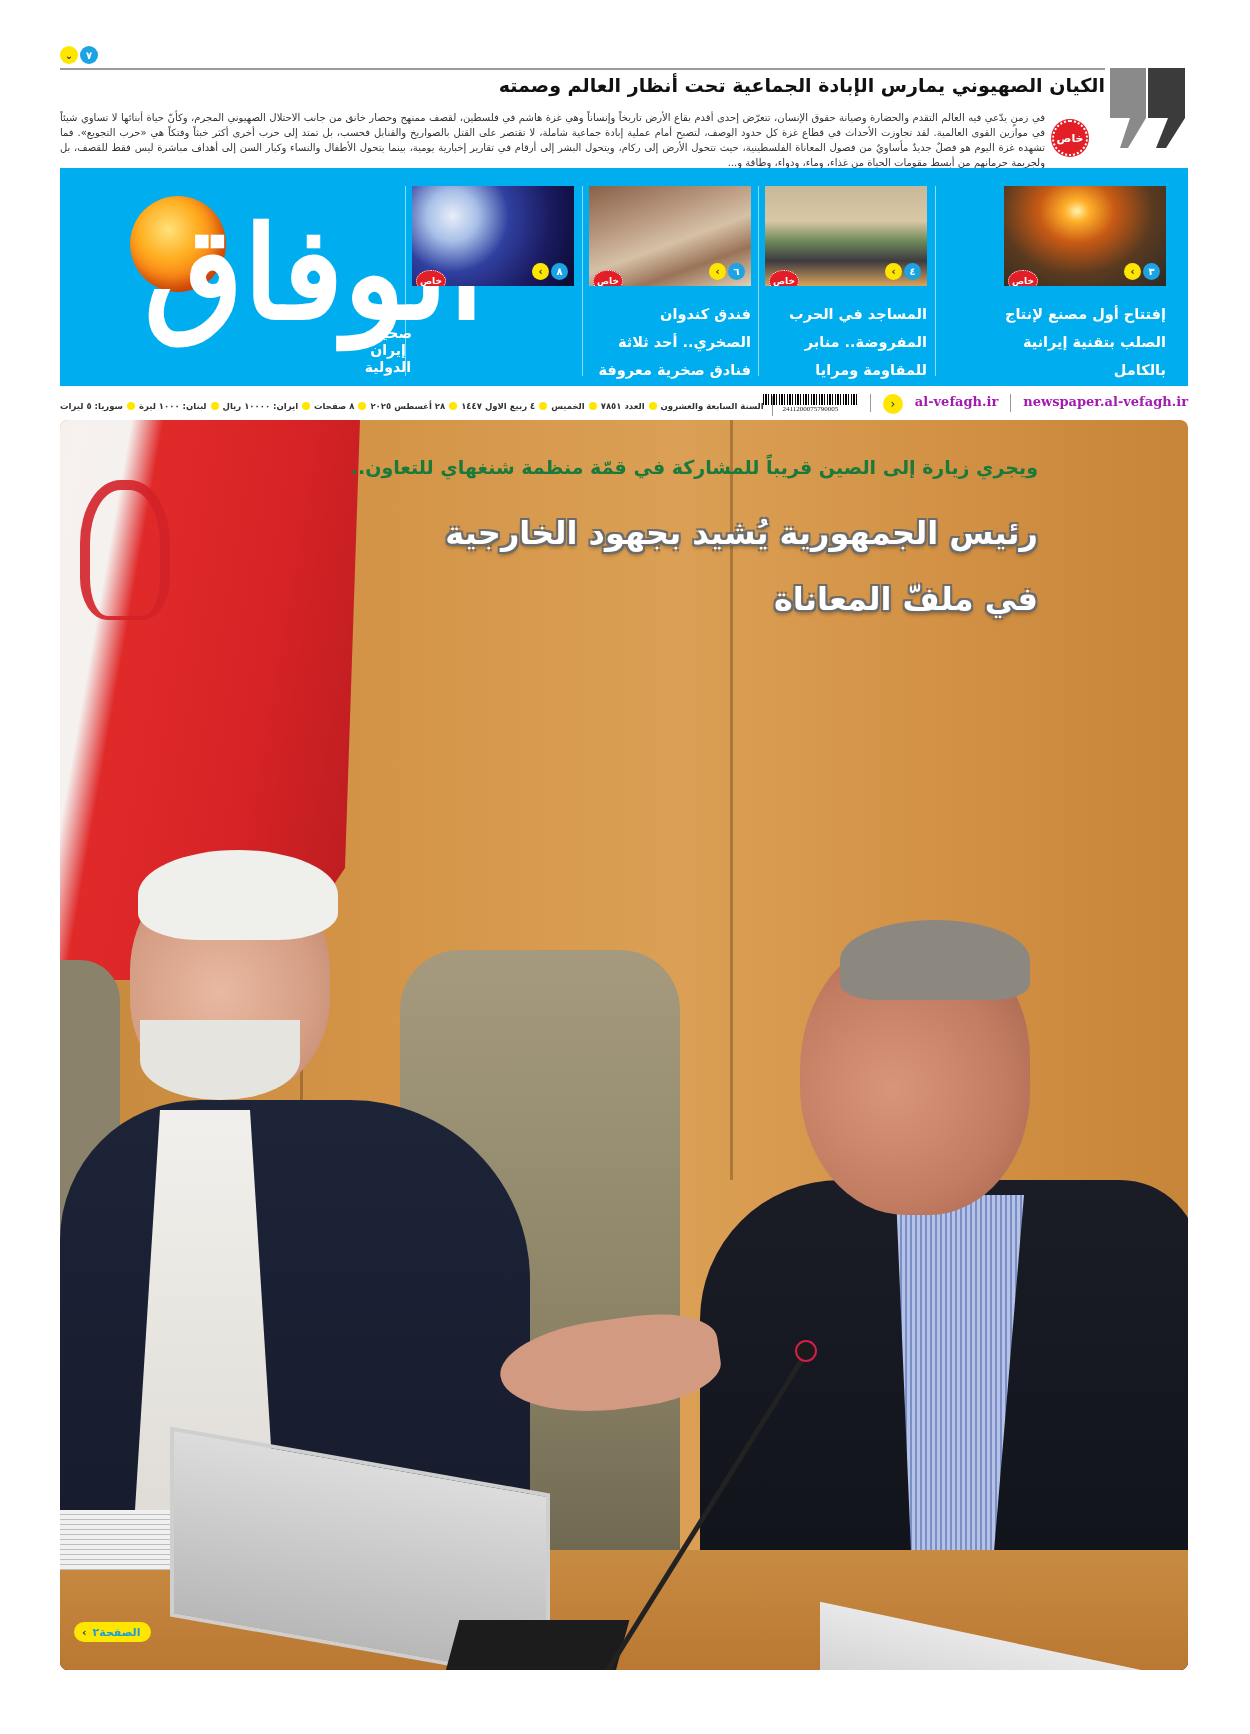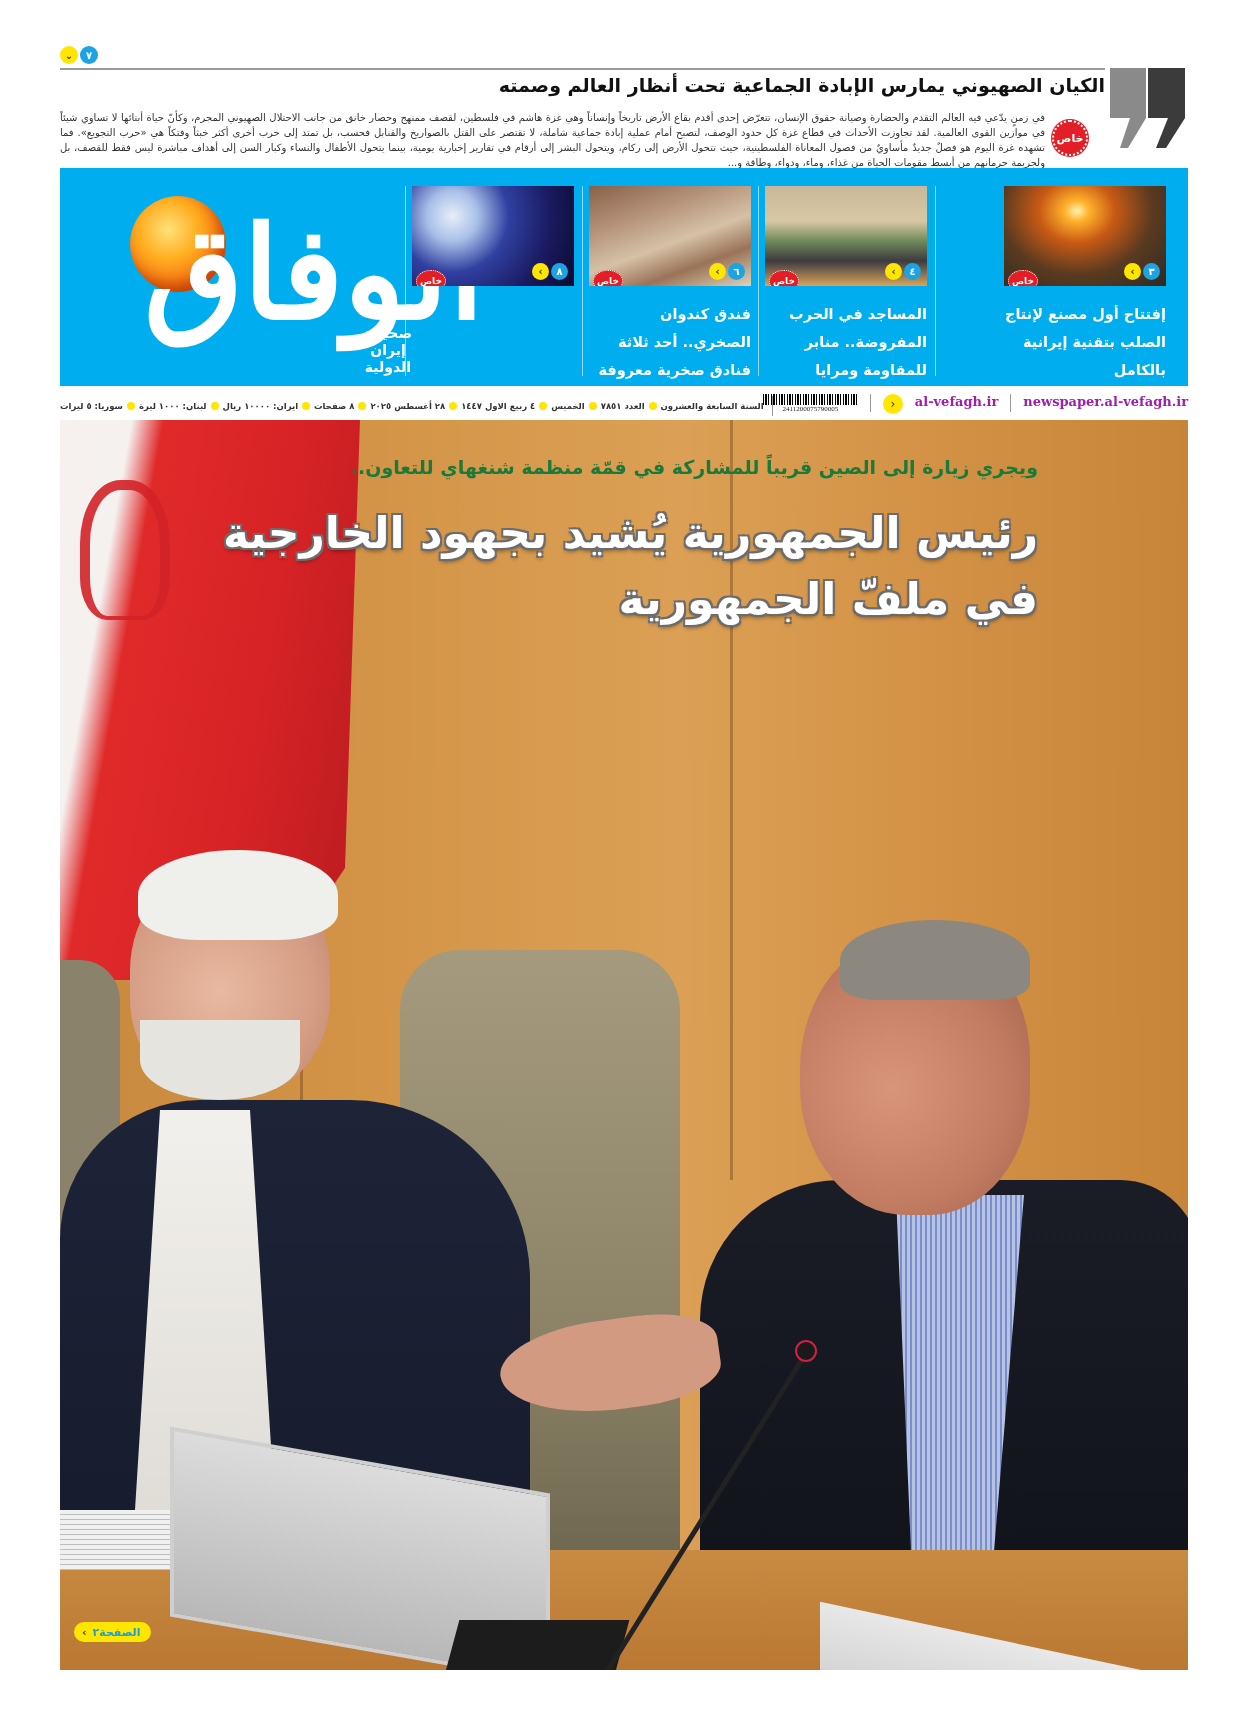--- a/index.html
+++ b/index.html
@@ -47,21 +47,21 @@
   .vsep { width: 1px; height: 18px; background: #999; }
   .arrow-circ { width: 20px; height: 20px; border-radius: 50%; background: #ffe600; display: flex; align-items: center; justify-content: center; font-size: 12px; color: #333; }
   .barcode { display: flex; flex-direction: column; align-items: center; }
   .bars { width: 95px; height: 11px; background: repeating-linear-gradient(90deg, #000 0 1px, #fff 1px 2px, #000 2px 4px, #fff 4px 5px, #000 5px 6px, #fff 6px 8px); }
   .barnum { font-size: 7px; font-family: "Liberation Serif", serif; color: #222; }
   .info-left { position: absolute; left: 0; top: 2px; height: 20px; border-right: 1px solid #999; padding-right: 8px; display: flex; align-items: center; gap: 4px; direction: rtl; font-size: 8.5px; color: #333; font-weight: bold; white-space: nowrap; }
   .info-left .ydot { width: 8px; height: 8px; border-radius: 50%; background: #ffe600; display: inline-block; }
 
   
   .hero { position: absolute; left: 60px; top: 420px; width: 1128px; height: 1250px; overflow: hidden;
-          background: linear-gradient(90deg, #c7893d 0%, #d49548 30%, #dba055 55%, #d29044 80%, #c7853a 100%); }
+          background: linear-gradient(90deg, #c7893d 0%, #d49548 30%, #dba055 55%, #d29044 80%, #c7853a 100%); border-radius: 8px; }
   .panel-line { position: absolute; top: 0; width: 3px; height: 760px; background: rgba(90,50,15,0.35); }
   .flag { position: absolute; left: 0; top: 0; width: 300px; height: 560px; background: linear-gradient(100deg, #f7f1ee 0%, #f5f1ef 18%, #e02a2a 26%, #d82326 60%, #b81c20 100%); clip-path: polygon(0 0, 100% 0, 95% 80%, 70% 100%, 0 100%); }
   .flag-emblem { position: absolute; left: 20px; top: 60px; width: 90px; height: 140px; border-radius: 45% 45% 30% 30%; border: 10px solid #d32228; border-bottom-width: 4px; opacity: 0.9; }
   .chair { position: absolute; left: 340px; top: 530px; width: 280px; height: 640px; border-radius: 60px 60px 10px 10px; background: linear-gradient(180deg, #a59a7e 0%, #8c8366 60%, #6b644e 100%); }
   .chair2 { position: absolute; left: 0; top: 540px; width: 60px; height: 560px; border-radius: 0 40px 0 0; background: #8a826a; }
   .man-left-body { position: absolute; left: 0; top: 680px; width: 470px; height: 570px; border-radius: 140px 180px 0 0; background: linear-gradient(180deg, #1e2438 0%, #141a2a 100%); }
   .man-left-shirt { position: absolute; left: 70px; top: 690px; width: 150px; height: 480px; background: linear-gradient(180deg, #f2f0ec, #dcd9d3); clip-path: polygon(20% 0, 80% 0, 100% 100%, 0 100%); }
   .man-left-head { position: absolute; left: 70px; top: 445px; width: 200px; height: 230px; border-radius: 46% 46% 42% 42%; background: radial-gradient(circle at 45% 55%, #e9b9a1 0%, #d59e85 55%, #b37b62 100%); }
   .man-left-hair { position: absolute; left: 78px; top: 430px; width: 200px; height: 90px; border-radius: 50% 50% 30% 30%; background: #efefeb; }
   .man-left-beard { position: absolute; left: 80px; top: 600px; width: 160px; height: 80px; border-radius: 0 0 50% 50%; background: #e6e4de; }
@@ -72,21 +72,21 @@
   .hand { position: absolute; left: 440px; top: 900px; width: 220px; height: 90px; border-radius: 50% 40% 40% 60%; background: #d39a82; transform: rotate(-8deg); }
   .mic-stem { position: absolute; left: 470px; top: 920px; width: 5px; height: 380px; background: #222; transform-origin: top left; transform: rotate(32deg); left: 745px; top: 930px; }
   .mic-head { position: absolute; left: 735px; top: 920px; width: 22px; height: 22px; border-radius: 50%; background: #1a1a1a; border: 2px solid #d21f46; }
   .mic-base { position: absolute; left: 390px; top: 1200px; width: 170px; height: 70px; background: #1c1c1c; transform: skewX(-15deg); }
   .laptop1 { position: absolute; left: 110px; top: 1040px; width: 380px; height: 190px; background: linear-gradient(180deg, #dcdcdc, #b8b8b8); transform: skewY(10deg); border: 4px solid #cfcfcf; }
   .laptop2 { position: absolute; left: 760px; top: 1220px; width: 360px; height: 120px; background: linear-gradient(180deg, #e8e8e8, #c6c6c6); transform: skewY(12deg); }
   .table-top { position: absolute; left: 0; top: 1130px; width: 1128px; height: 140px; background: linear-gradient(180deg, #c88b42 0%, #b87530 100%); }
   .papers { position: absolute; left: 0; top: 1090px; width: 160px; height: 60px; background: repeating-linear-gradient(180deg, #f0f0f0 0 4px, #bdbdbd 4px 5px); }
 
   .kicker { position: absolute; right: 150px; top: 36px; direction: rtl; color: #1a7a3a; font-weight: bold; font-size: 19px; letter-spacing: -0.3px; }
-  .headline { position: absolute; right: 150px; top: 80px; direction: rtl; text-align: right; color: #ffffff; font-weight: bold; font-size: 44px; line-height: 66px;
+  .headline { position: absolute; right: 150px; top: 80px; direction: rtl; text-align: right; color: #ffffff; font-weight: bold; font-size: 32px; line-height: 66px;
               text-shadow: -2px -2px 0 #6c6c6c, 2px -2px 0 #6c6c6c, -2px 2px 0 #6c6c6c, 2px 2px 0 #6c6c6c, 0 3px 4px rgba(0,0,0,0.4); }
 
   .page-pill { position: absolute; left: 14px; top: 1202px; height: 20px; padding: 0 10px 0 8px; border-radius: 10px; background: #ffe600; display: flex; align-items: center; gap: 6px; direction: ltr; }
   .page-pill .chev { color: #333; font-size: 11px; font-weight: bold; }
   .page-pill .lbl { color: #1b9fd8; font-size: 11px; font-weight: bold; direction: rtl; }
 </style>
 </head>
 <body>
 
 <div class="page-ind">
@@ -217,20 +217,20 @@
   <div class="papers"></div>
   <div class="laptop1"></div>
   <div class="mic-base"></div>
   <div class="mic-stem"></div>
   <div class="mic-head"></div>
   <div class="laptop2"></div>
 
   <div class="kicker">ويجري زيارة إلى الصين قريباً للمشاركة في قمّة منظمة شنغهاي للتعاون..</div>
   <div class="headline">
     <div>رئيس الجمهورية يُشيد بجهود الخارجية</div>
-    <div>في ملفّ الجمهورية</div>
+    <div>في ملفّ المعاناة</div>
   </div>
 
   <div class="page-pill">
     <span class="chev">‹</span>
     <span class="lbl">الصفحة٢</span>
   </div>
 </div>
 
 </body></html>

